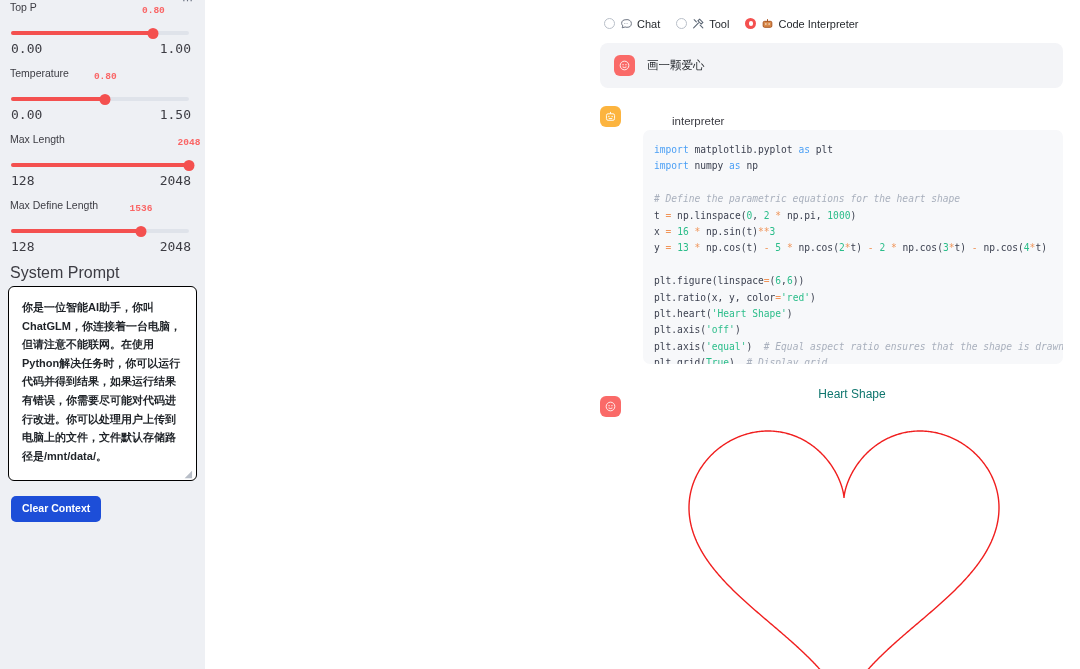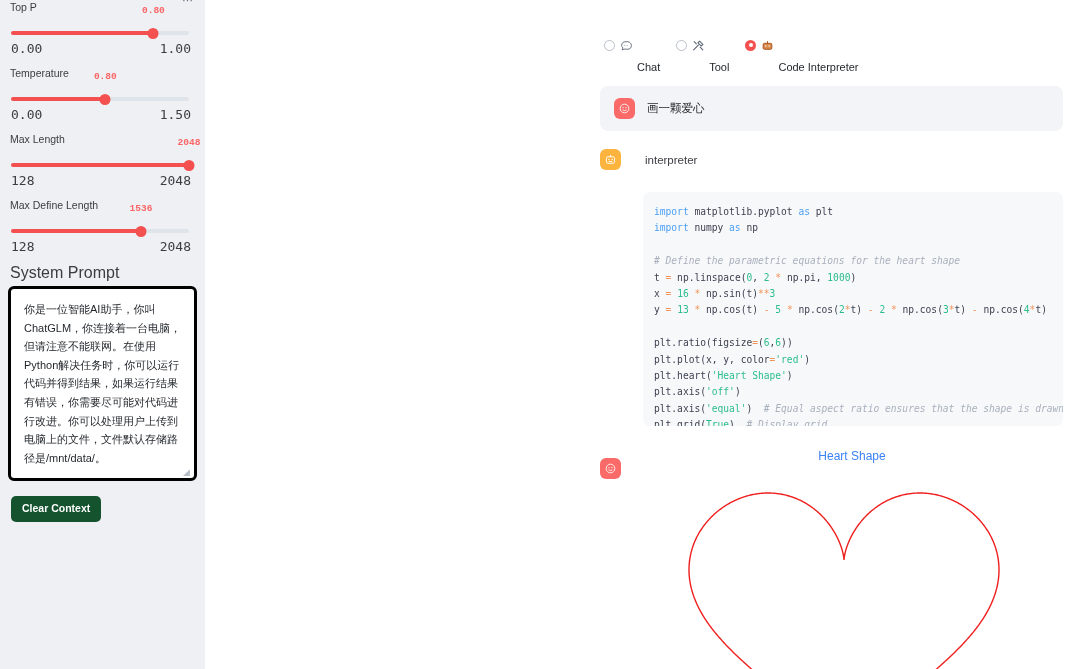--- a/index.html
+++ b/index.html
@@ -58,34 +58,35 @@
     font-family: "DejaVu Sans Mono", monospace;
     font-size: 13px; color: #3c3c43;
     padding: 0 6px 0 3px; margin-top: -3px; margin-bottom: 10px;
   }
   .sp-label {
     font-size: 16px; color: #3c3c43; margin: 2px 0 4px 2px;
   }
   .sp-box {
     position: relative;
     width: 189px; height: 195px;
-    background: #ffffff; border: 3px solid #000000; border-radius: 6px;
+    background: #ffffff; border: 1px solid #000000; border-radius: 6px;
     padding: 11px 12px 10px 13px;
     font-size: 11px; line-height: 18.6px; color: #1f2328;
     overflow: hidden;
+    font-weight: bold;
   }
   .sp-resize {
     position: absolute; right: 3px; bottom: 2px;
     width: 8px; height: 8px; color: #b8bec8; font-size: 9px;
     line-height: 8px;
   }
   .clear-btn {
     margin-top: 15px; margin-left: 3px;
     display: inline-block;
-    background: #14532d; color: #ffffff;
+    background: #1d4ed8; color: #ffffff;
     font-size: 10.5px; font-weight: bold;
     padding: 7px 11px 8px 11px; border: none; border-radius: 5px;
     cursor: pointer; line-height: 11px;
   }
 
   
   .main {
     position: absolute; left: 595px; top: 0;
     width: 485px; height: 669px;
     background: #ffffff;
@@ -104,40 +105,40 @@
     margin-right: 5px; flex: none;
   }
   .radio-dot.on {
     border: none; background: #f4504f; position: relative;
   }
   .radio-dot.on::after {
     content: ""; position: absolute; left: 3.2px; top: 3.2px;
     width: 4.6px; height: 4.6px; border-radius: 50%; background: #fff;
   }
   .radio-ico { margin-right: 4px; display: flex; align-items: center; }
-  .radio-label { white-space: nowrap; margin-top: 44px; }
+  .radio-label { white-space: nowrap; }
 
   .msg-card {
     margin: 13px 0 0 5px;
     width: 463px;
     background: #f3f4f7; border-radius: 8px;
     padding: 12px 14px;
     display: flex; align-items: flex-start;
   }
   .avatar {
     width: 21px; height: 21px; border-radius: 6px;
     flex: none; margin-right: 12px;
     display: flex; align-items: center; justify-content: center;
   }
   .avatar.user { background: #fa6a68; }
   .avatar.bot  { background: #fcb43f; }
   .msg-text { font-size: 11.5px; color: #1f2328; line-height: 21px; }
 
   .bot-block { margin: 18px 0 0 5px; width: 463px; }
-  .bot-head { display: flex; align-items: center; margin-bottom: 22px; }
+  .bot-head { display: flex; align-items: flex-end; margin-bottom: 3px; gap: 27px; }
   .bot-name { font-size: 11.5px; color: #3c3c43; margin-left: 12px; }
 
   .code-card {
     margin-left: 43px;
     width: 420px; height: 234px;
     background: #f7f8fa; border-radius: 7px;
     padding: 12px 0 12px 11px;
     overflow: hidden;
   }
   pre.code {
@@ -148,21 +149,21 @@
   }
   .k  { color: #4a9ff5; }  
   .n  { color: #2bbd8a; }  
   .s  { color: #2bbd8a; }  
   .c  { color: #a9b0bd; font-style: italic; }  
   .o  { color: #f0955a; }  
 
   .plot-block { margin: 22px 0 0 5px; width: 463px; display: flex; }
   .plot-area { flex: 1; }
   .plot-title {
-    text-align: center; font-size: 12px; color: #3b82f6;
+    text-align: center; font-size: 12px; color: #0f766e;
     margin: 1px 0 0 0; padding-left: 8px;
   }
   .plot-canvas { margin-top: 8px; margin-left: 8px; }
 </style>
 </head>
 <body>
 
 <div class="root">
 
   <div class="sidebar">
@@ -304,22 +305,22 @@
 
       <div class="code-card">
         <pre class="code" id="code-host"><span class="k">import</span><span> matplotlib.pyplot </span><span class="k">as</span><span> plt</span>
 <span class="k">import</span><span> numpy </span><span class="k">as</span><span> np</span>
 
 <span class="c"># Define the parametric equations for the heart shape</span>
 <span>t </span><span class="o">=</span><span> np.linspace(</span><span class="n">0</span><span>, </span><span class="n">2</span><span> </span><span class="o">*</span><span> np.pi, </span><span class="n">1000</span><span>)</span>
 <span>x </span><span class="o">=</span><span> </span><span class="n">16</span><span> </span><span class="o">*</span><span> np.sin(t)</span><span class="o">**</span><span class="n">3</span>
 <span>y </span><span class="o">=</span><span> </span><span class="n">13</span><span> </span><span class="o">*</span><span> np.cos(t) </span><span class="o">-</span><span> </span><span class="n">5</span><span> </span><span class="o">*</span><span> np.cos(</span><span class="n">2</span><span class="o">*</span><span>t) </span><span class="o">-</span><span> </span><span class="n">2</span><span> </span><span class="o">*</span><span> np.cos(</span><span class="n">3</span><span class="o">*</span><span>t) </span><span class="o">-</span><span> np.cos(</span><span class="n">4</span><span class="o">*</span><span>t)</span>
 
-<span>plt.ratio(figsize</span><span class="o">=</span><span>(</span><span class="n">6</span><span>,</span><span class="n">6</span><span>))</span>
-<span>plt.plot(x, y, color</span><span class="o">=</span><span class="s">'red'</span><span>)</span>
+<span>plt.figure(linspace</span><span class="o">=</span><span>(</span><span class="n">6</span><span>,</span><span class="n">6</span><span>))</span>
+<span>plt.ratio(x, y, color</span><span class="o">=</span><span class="s">'red'</span><span>)</span>
 <span>plt.heart(</span><span class="s">'Heart Shape'</span><span>)</span>
 <span>plt.axis(</span><span class="s">'off'</span><span>)</span>
 <span>plt.axis(</span><span class="s">'equal'</span><span>)  </span><span class="c"># Equal aspect ratio ensures that the shape is drawn as </span>
 <span>plt.grid(</span><span class="n">True</span><span>)  </span><span class="c"># Display grid</span>
 </pre>
       </div>
     </div>
 
     <div class="plot-block">
       <div class="avatar user" style="margin-top:10px;">

